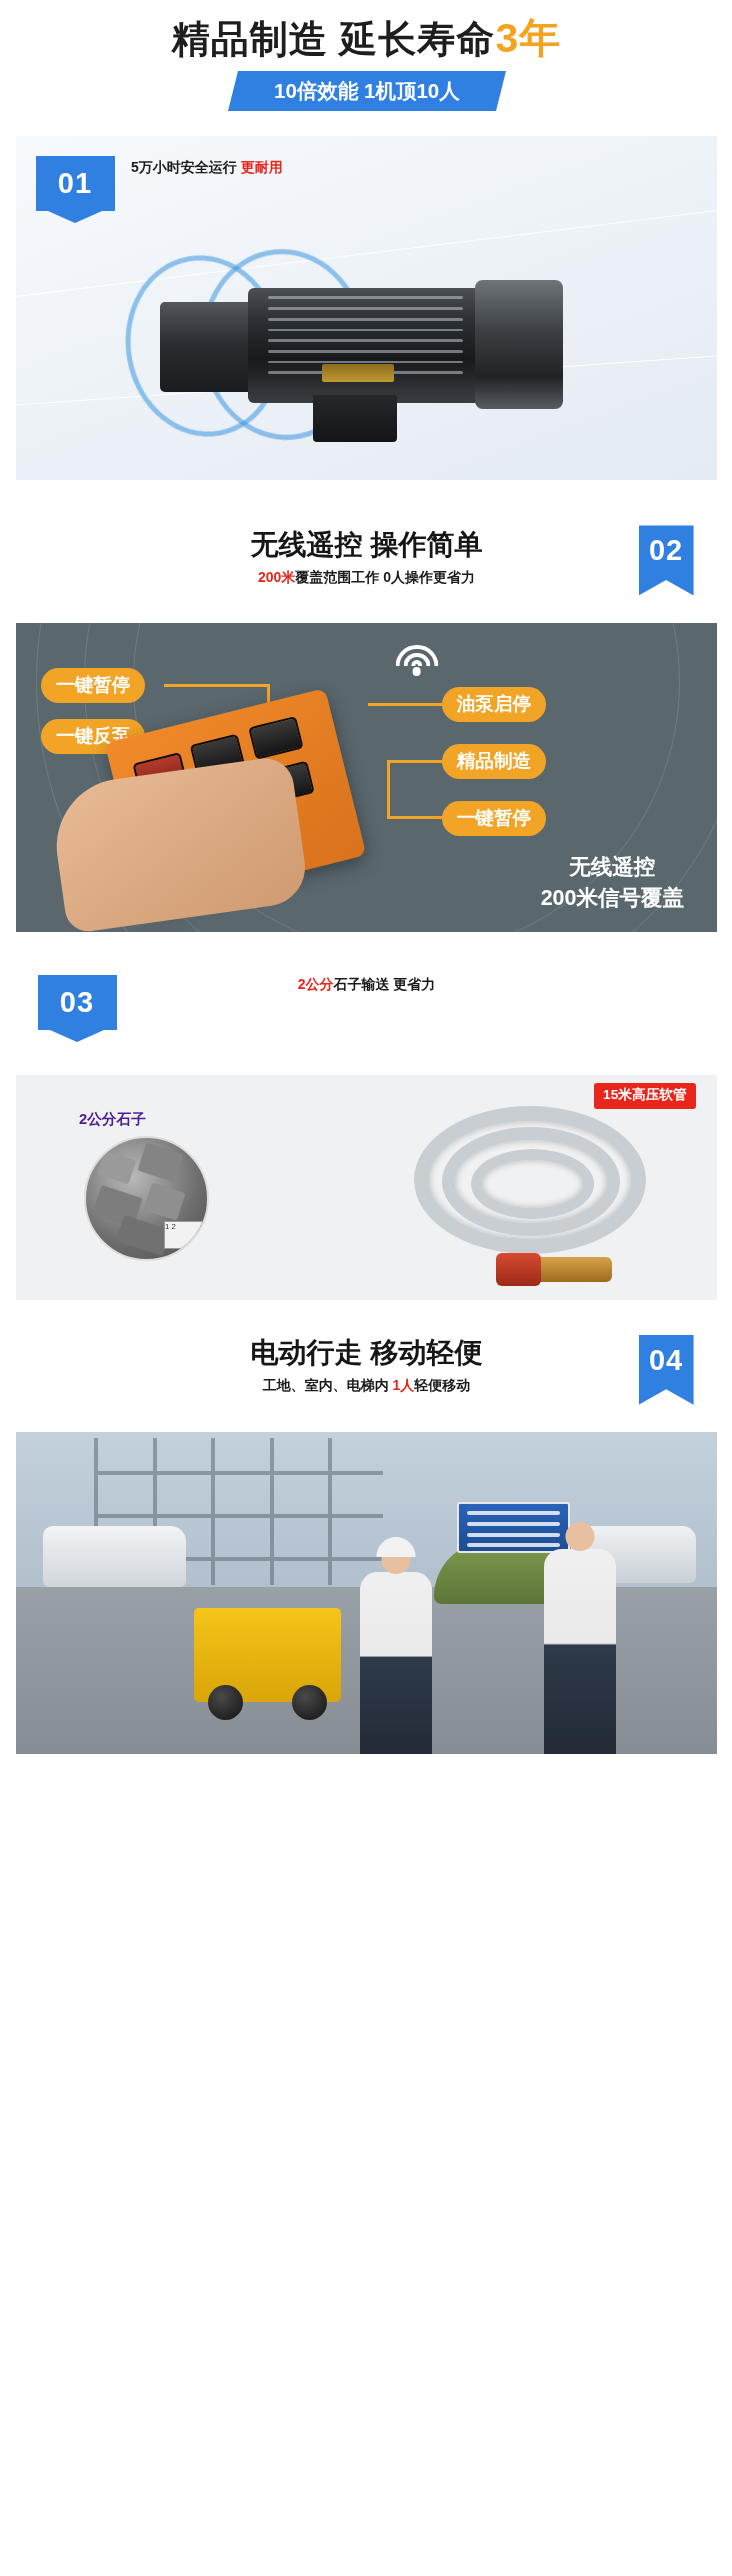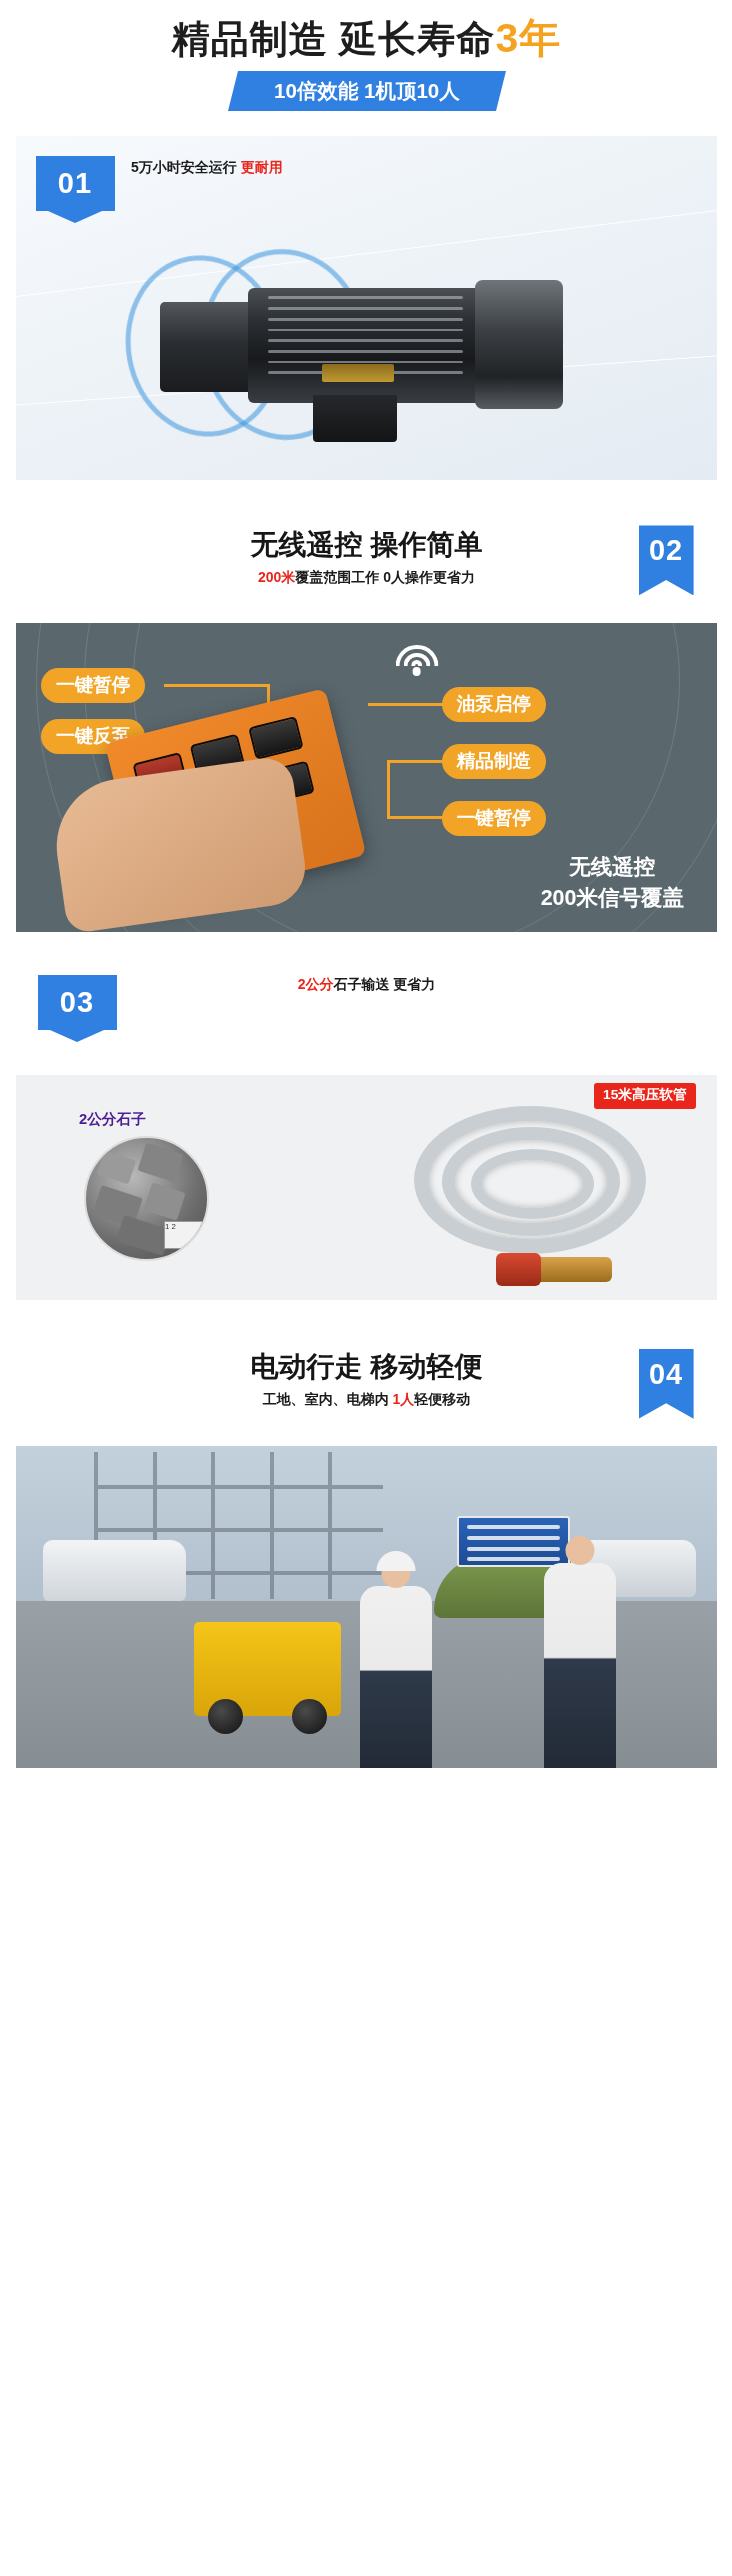--- a/index.html
+++ b/index.html
@@ -201,21 +201,21 @@
   .hose .fitting {
     position:absolute; left:147px; bottom:-3.9px; width:84px; height:25.4px; border-radius:5.9px;
     background:linear-gradient(180deg,#d8a24a,#9c6c1d);
   }
   .hose .coupler {
     position:absolute; left:115px; bottom:-7.8px; width:45px; height:33px; border-radius:5.9px;
     background:linear-gradient(180deg,#d84a32,#9b2a17);
   }
 
   
-  #sec4 { margin-top:49px; }
+  #sec4 { margin-top:35px; }
   .s4-head { position:relative; width:701px; margin:0 auto 13.7px auto; height:84px; }
   .s4-text { text-align:center; }
   .s4-badge { position:absolute; right:23.4px; top:0; }
   .s4-panel {
     position:relative; width:701px; height:322px; margin:0 auto;
     background:linear-gradient(180deg,#b9c6d3 0%,#aab6c2 38%,#9aa2a8 39%,#8d9499 100%);
     overflow:hidden;
   }
   .s4-sky { position:absolute; inset:0 0 52% 0; background:linear-gradient(180deg,#c3d1dd,#b2c0cd); }
   .s4-ground { position:absolute; top:48%; left:0; right:0; bottom:0; background:linear-gradient(180deg,#9aa1a6,#878e93); }

